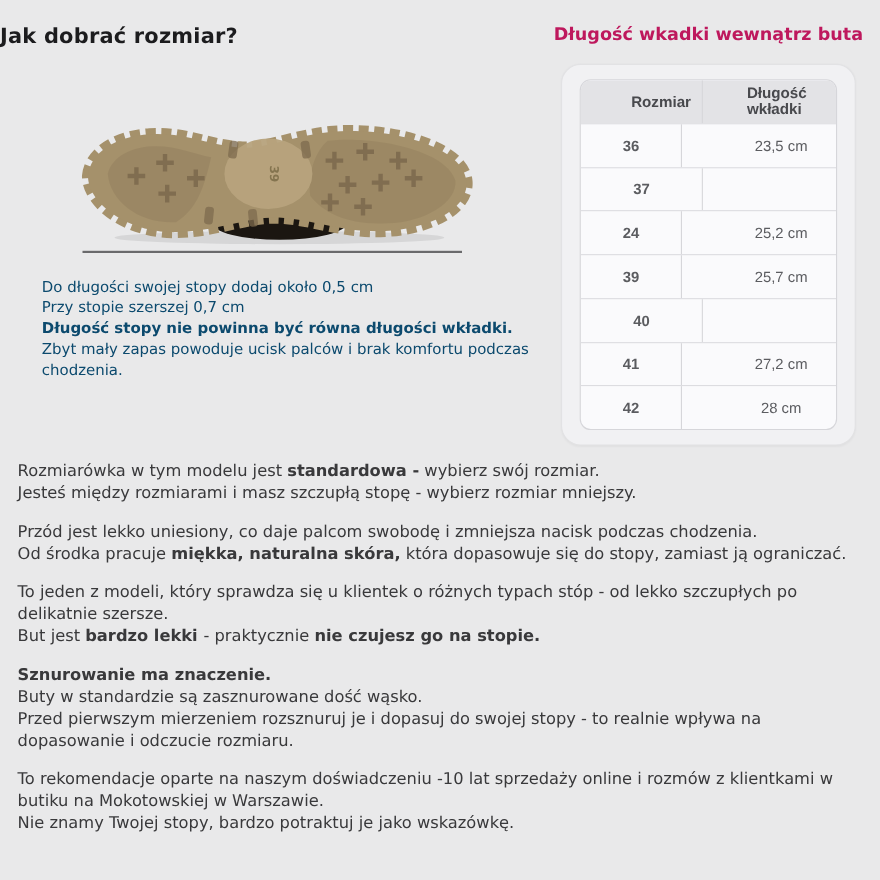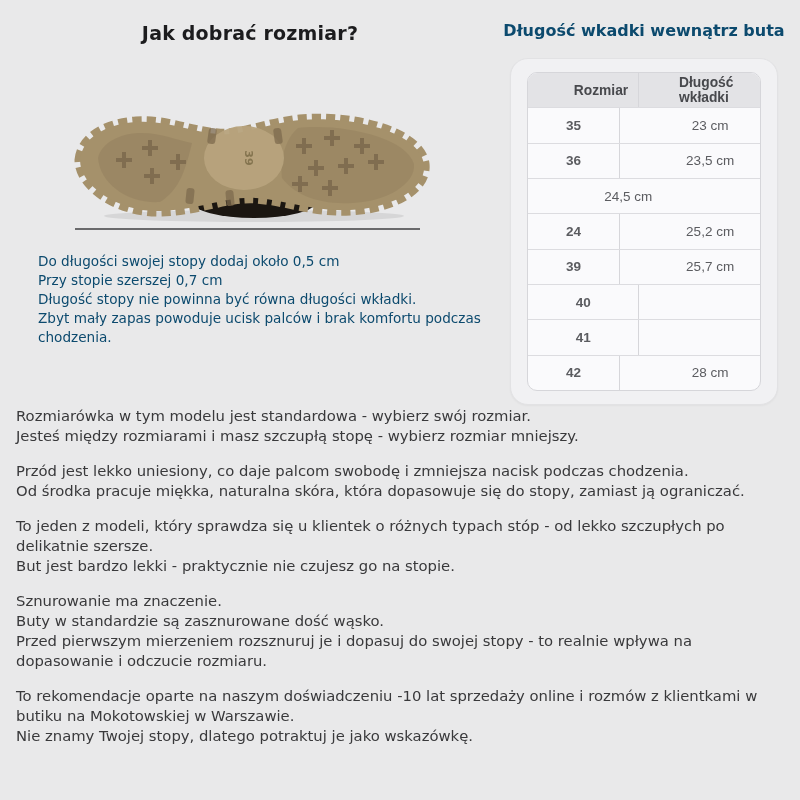--- a/index.html
+++ b/index.html
@@ -6,26 +6,26 @@
   html,body { width:800px; height:800px; }
   body {
     background:#e9e9ea;
     font-family:"DejaVu Sans", sans-serif;
     color:#2e2e30;
     position:relative;
     overflow:hidden;
   }
   .h1 {
     position:absolute; top:22px; left:0; width:500px;
-    text-align:center; font-size:19px; font-weight:700; color:#1c1c1e;
+    font-size:19px; font-weight:700; color:#1c1c1e;
     letter-spacing:.2px;
   }
   .h2 {
     position:absolute; top:21px; left:498px; width:292px;
-    text-align:center; font-size:16px; font-weight:700; color:#0c4a6e;
+    text-align:center; font-size:16px; font-weight:700; color:#be185d;
   }
   .sole-wrap { position:absolute; left:68px; top:98px; width:372px; height:128px; }
   .ground-line { position:absolute; left:75px; top:228px; width:345px; height:2px; background:#6a6a6c; }
   .info-block {
     position:absolute; left:38px; top:252px; width:460px;
     font-size:13.6px; line-height:19px; color:#0c4a6e;
   }
   .panel {
     position:absolute; left:510px; top:58px; width:268px; height:347px;
     background:#f1f1f3; border:1px solid #e2e2e4; border-radius:18px;
@@ -43,22 +43,22 @@
     display:flex; align-items:center; justify-content:center;
     font-size:13.5px; color:#5b5c60;
   }
   .t-cell.c1 { width:48%; border-right:1px solid #d6d6da; font-weight:700; }
   .t-cell.c2 { width:52%; font-weight:400;margin-left:40px; }
   .t-row.head .t-cell { font-weight:700; color:#48494d; font-size:13.8px; }
   .bottom-text {
     position:absolute; left:16px; top:406px; width:772px;
     font-size:14.8px; line-height:20px; color:#39393b;
   }
-  .para { margin-bottom:15px; }
-  .b { font-weight:400;text-align:center; }
+  .para { margin-bottom:15px;margin-top:13px; }
+  .b { font-weight:700;text-align:center; }
 </style>
 </head>
 <body>
 
 <div class="h1">Jak dobrać rozmiar?</div>
 
 <div class="sole-wrap">
   <svg width="372" height="128" viewBox="0 0 372 128">
     <defs>
       <path id="plus" d="M-2,-8 h4 v6 h6 v4 h-6 v6 h-4 v-6 h-6 v-4 h6 z"></path>
@@ -124,43 +124,40 @@
 
 <div class="h2">Długość wkadki wewnątrz buta</div>
 
 <div class="panel">
   <div class="size-table">
     <div class="t-row head">
       <div class="t-cell c1">Rozmiar</div>
       <div class="t-cell c2">Długość wkładki</div>
     </div>
     <div class="t-row">
-      <div class="t-cell c1">35</div>
-      <div class="t-cell c2">23 cm</div>
-    </div>
-    <div class="t-row">
       <div class="t-cell c1">36</div>
       <div class="t-cell c2">23,5 cm</div>
     </div>
     <div class="t-row">
-      <div class="t-cell c2">24,5 cm</div>
+      <div class="t-cell c1">37</div>
     </div>
     <div class="t-row">
       <div class="t-cell c1">24</div>
       <div class="t-cell c2">25,2 cm</div>
     </div>
     <div class="t-row">
       <div class="t-cell c1">39</div>
       <div class="t-cell c2">25,7 cm</div>
     </div>
     <div class="t-row">
       <div class="t-cell c1">40</div>
     </div>
     <div class="t-row">
       <div class="t-cell c1">41</div>
+      <div class="t-cell c2">27,2 cm</div>
     </div>
     <div class="t-row">
       <div class="t-cell c1">42</div>
       <div class="t-cell c2">28 cm</div>
     </div>
   </div>
 </div>
 
 <div class="bottom-text">
   <div class="para">
@@ -175,15 +172,15 @@
     <div><span>To jeden z modeli, który sprawdza się u klientek o różnych typach stóp - od lekko szczupłych po delikatnie szersze.</span></div>
     <div><span>But jest </span><span class="b">bardzo lekki </span><span> - praktycznie </span><span class="b">nie czujesz go na stopie.</span></div>
   </div>
   <div class="para">
     <div><span class="b">Sznurowanie ma znaczenie.</span></div>
     <div><span>Buty w standardzie są zasznurowane dość wąsko.</span></div>
     <div><span>Przed pierwszym mierzeniem rozsznuruj je i dopasuj do swojej stopy -  to realnie wpływa na dopasowanie i odczucie rozmiaru.</span></div>
   </div>
   <div class="para">
     <div><span>To rekomendacje oparte na naszym doświadczeniu  -10 lat sprzedaży online i rozmów z klientkami w butiku na Mokotowskiej w Warszawie.</span></div>
-    <div><span>Nie znamy Twojej stopy, dlatego potraktuj je jako wskazówkę.</span></div>
+    <div><span>Nie znamy Twojej stopy, bardzo potraktuj je jako wskazówkę.</span></div>
   </div>
 </div>
 
 </body></html>

